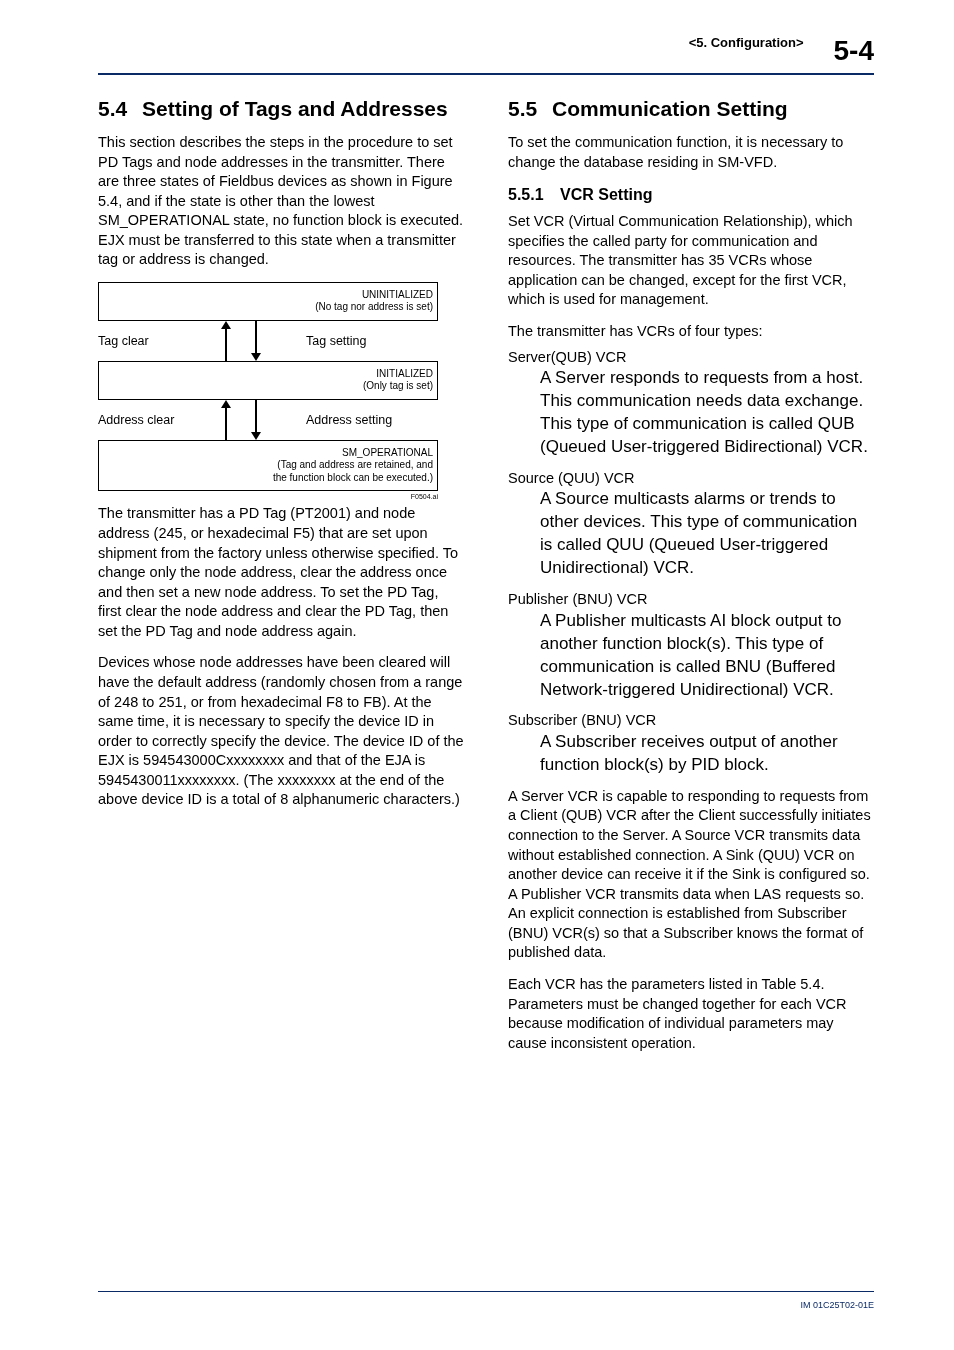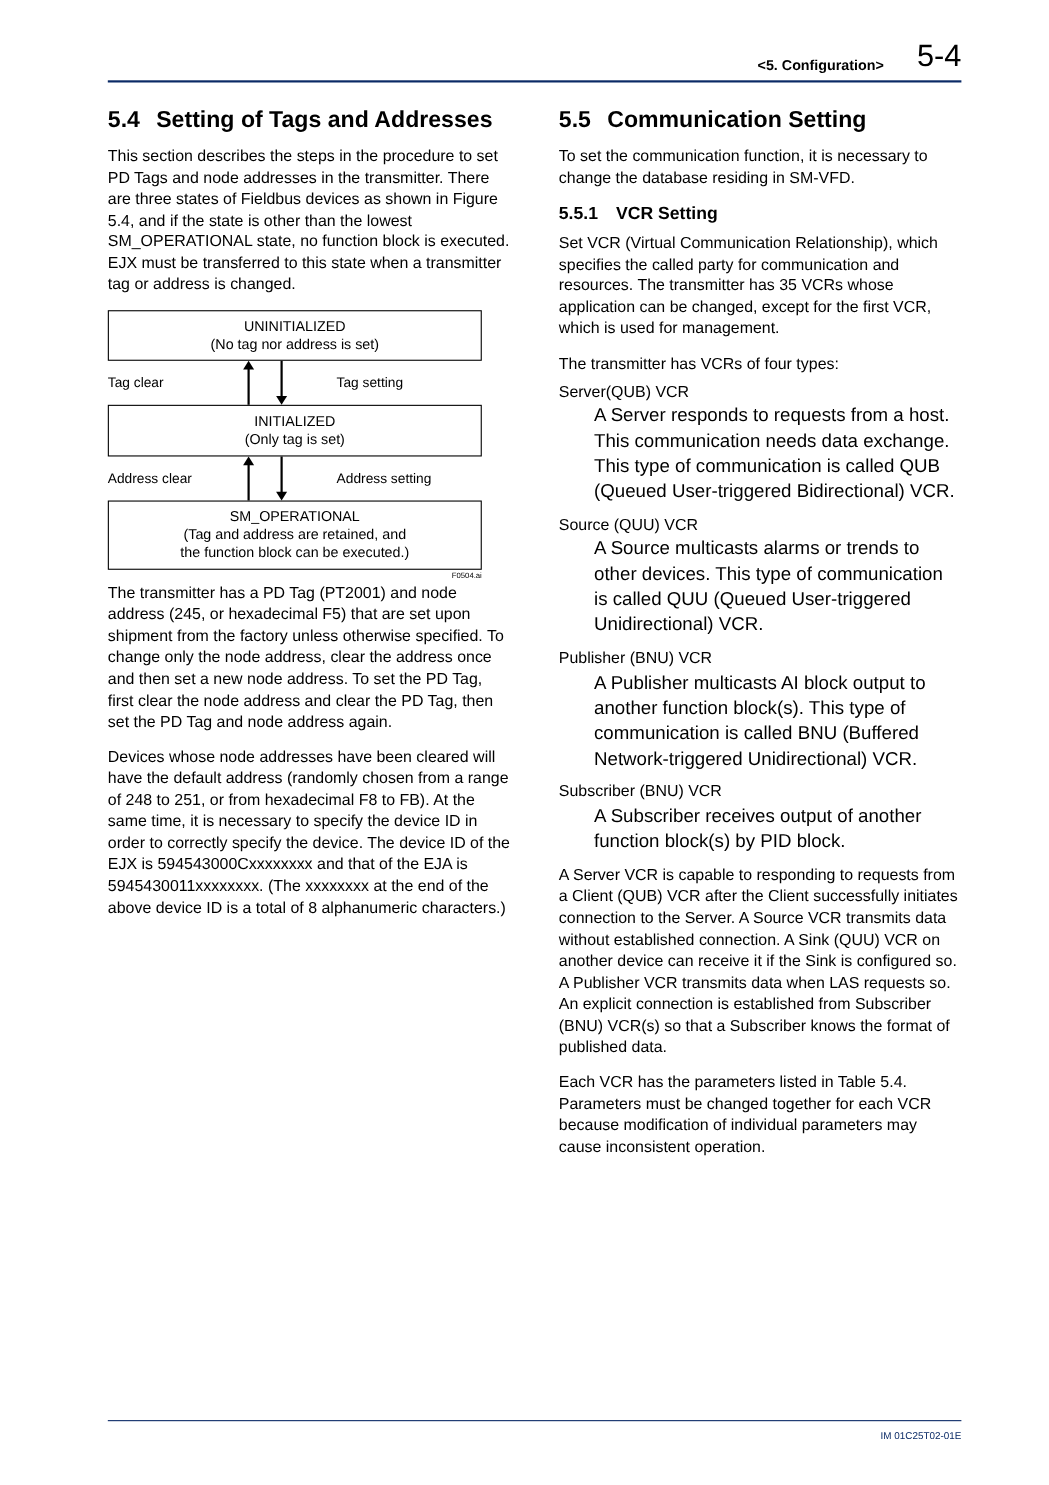--- a/index.html
+++ b/index.html
@@ -12,34 +12,34 @@
     position: relative;
     background: #fff;
   }
   .page {
     padding: 35px 80px 0 98px;
     box-sizing: border-box;
   }
   .running-head {
     display: flex;
     justify-content: flex-end;
-    align-items: flex-end;
+    align-items: flex-start;
     gap: 30px;
     border-bottom: 2px solid #0a2a66;
     padding-bottom: 6px;
     margin-bottom: 18px;
   }
   .running-head .chap {
     font-size: 13px;
     font-weight: bold;
     color: #000;
   }
   .running-head .pnum {
     font-size: 28px;
-    font-weight: normal;
+    font-weight: bold;
     color: #000;
   }
   .columns {
     display: flex;
     gap: 44px;
   }
   .col {
     flex: 1;
     min-width: 0;
   }
@@ -97,22 +97,22 @@
     position: absolute;
     right: 80px; bottom: 40px;
     font-size: 9px;
     color: #0a2a66;
     text-align: center;
   }
   
   .diagram { width: 340px; }
   .state-box {
     border: 1px solid #000;
-    text-align: center;
-    font-size: 13px;
+    text-align: right;
+    font-size: 10px;
     line-height: 1.25;
     padding: 6px 4px;
     box-sizing: border-box;
   }
   .trans-row {
     display: flex;
     align-items: stretch;
     height: 40px;
   }
   .trans-cell {

